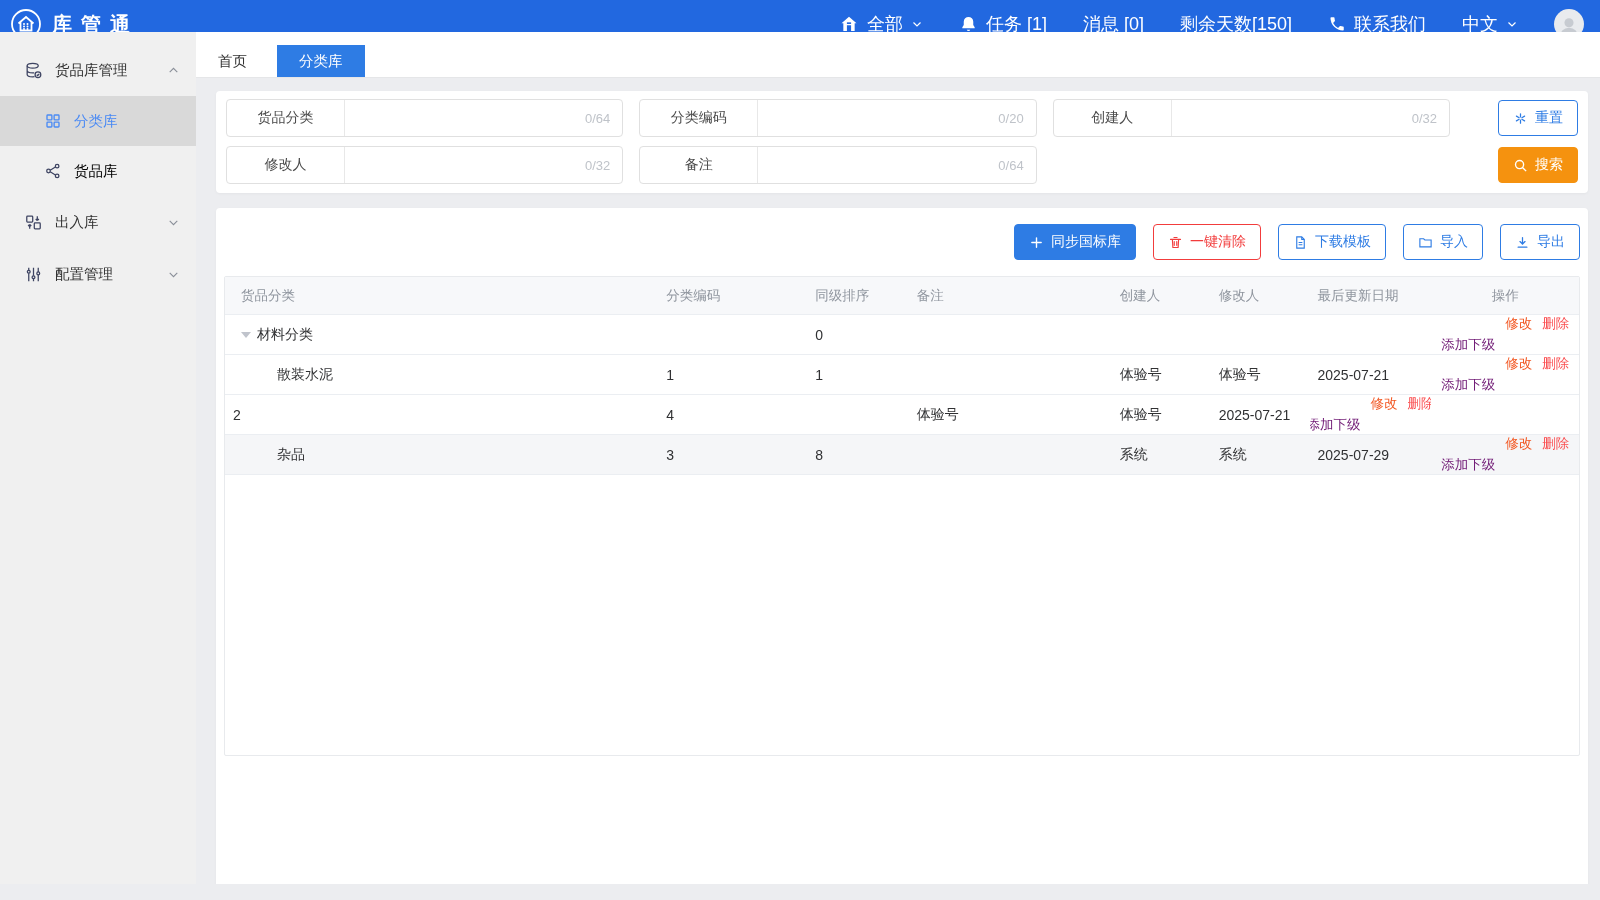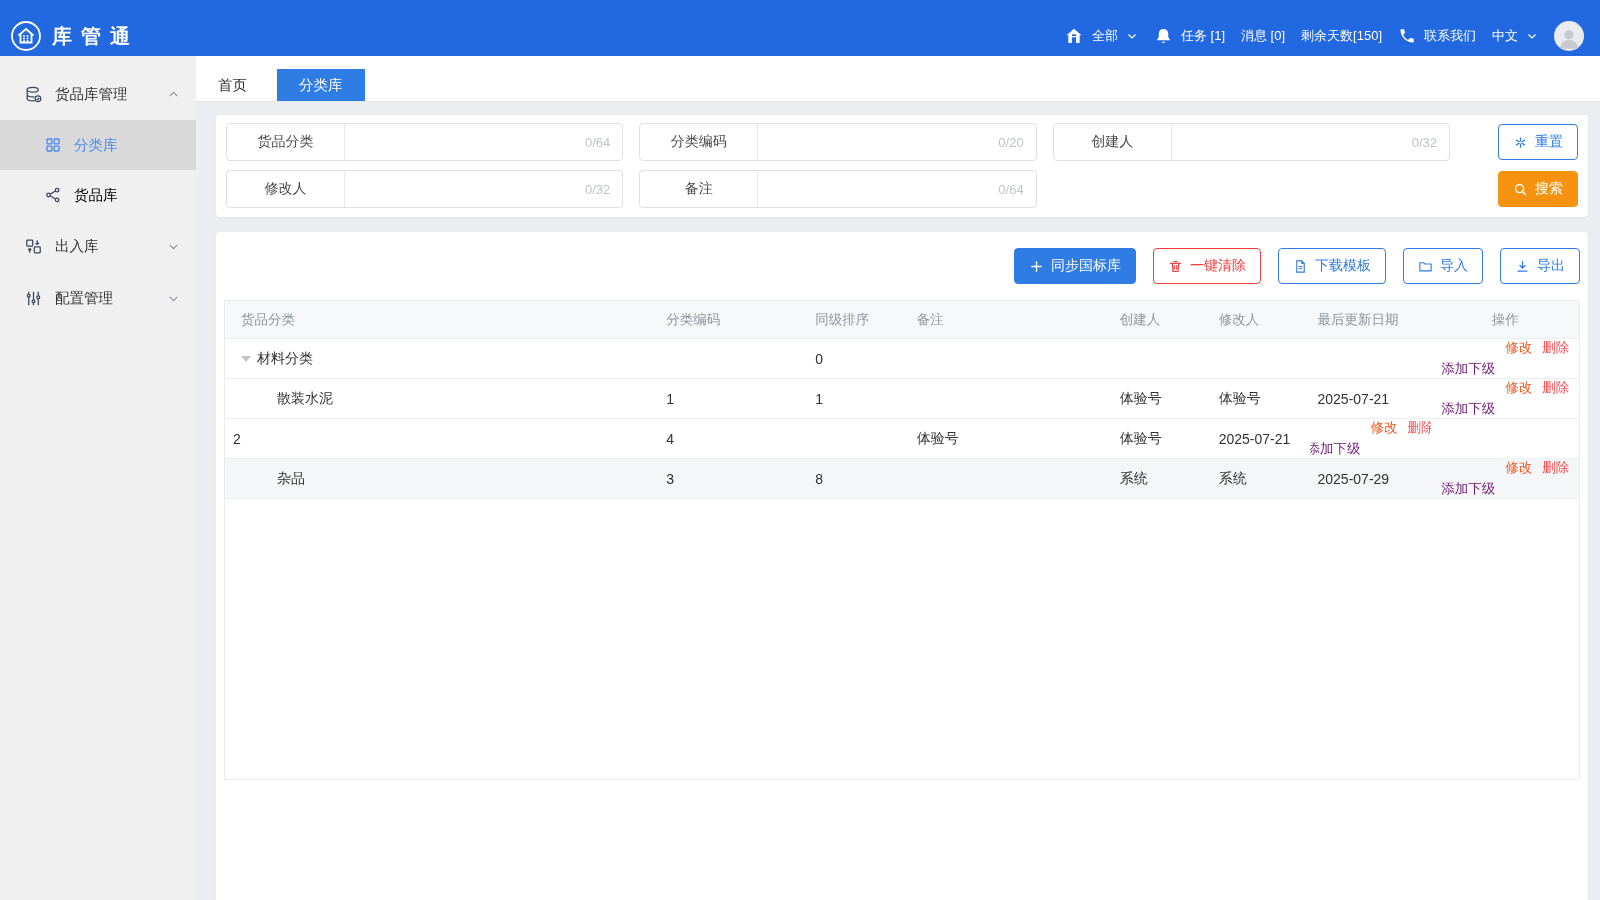--- a/index.html
+++ b/index.html
@@ -5,27 +5,27 @@
   * { margin:0; padding:0; box-sizing:border-box; }
   html,body { width:1600px; height:900px; overflow:hidden; }
   body {
     font-family:"Liberation Sans","DejaVu Sans",sans-serif;
     font-size:14px; color:#303133; background:#ecedf0;
   }
   svg { display:block; }
 
   
   .topbar {
-    height:56px; background:#2268e0; color:#fff;
+    height:32px; background:#2268e0; color:#fff;
     display:flex; align-items:center; padding:16px 16px 0 10px;
   }
   .logo-wrap { display:flex; align-items:center; gap:10px; }
   .logo-badge { width:32px; height:32px; }
   .logo-text { font-size:20px; font-weight:bold; letter-spacing:9px; white-space:nowrap; }
-  .topbar-right { margin-left:auto; display:flex; align-items:center; gap:16px; font-size:13px;text-align:right; }
+  .topbar-right { margin-left:auto; display:flex; align-items:center; gap:36px; font-size:18px;text-align:right; }
   .top-item { display:flex; align-items:center; gap:8px; cursor:pointer; white-space:nowrap; }
   .chev { width:12px; height:12px; }
   .avatar {
     width:30px; height:30px; border-radius:50%; background:#e9ebee; overflow:hidden;
     display:flex; align-items:flex-end; justify-content:center;
   }
 
   
   .shell { display:flex; height:852px; }
   .sidebar { width:196px; background:#f0f0f0; flex:none; padding-top:12px; }

